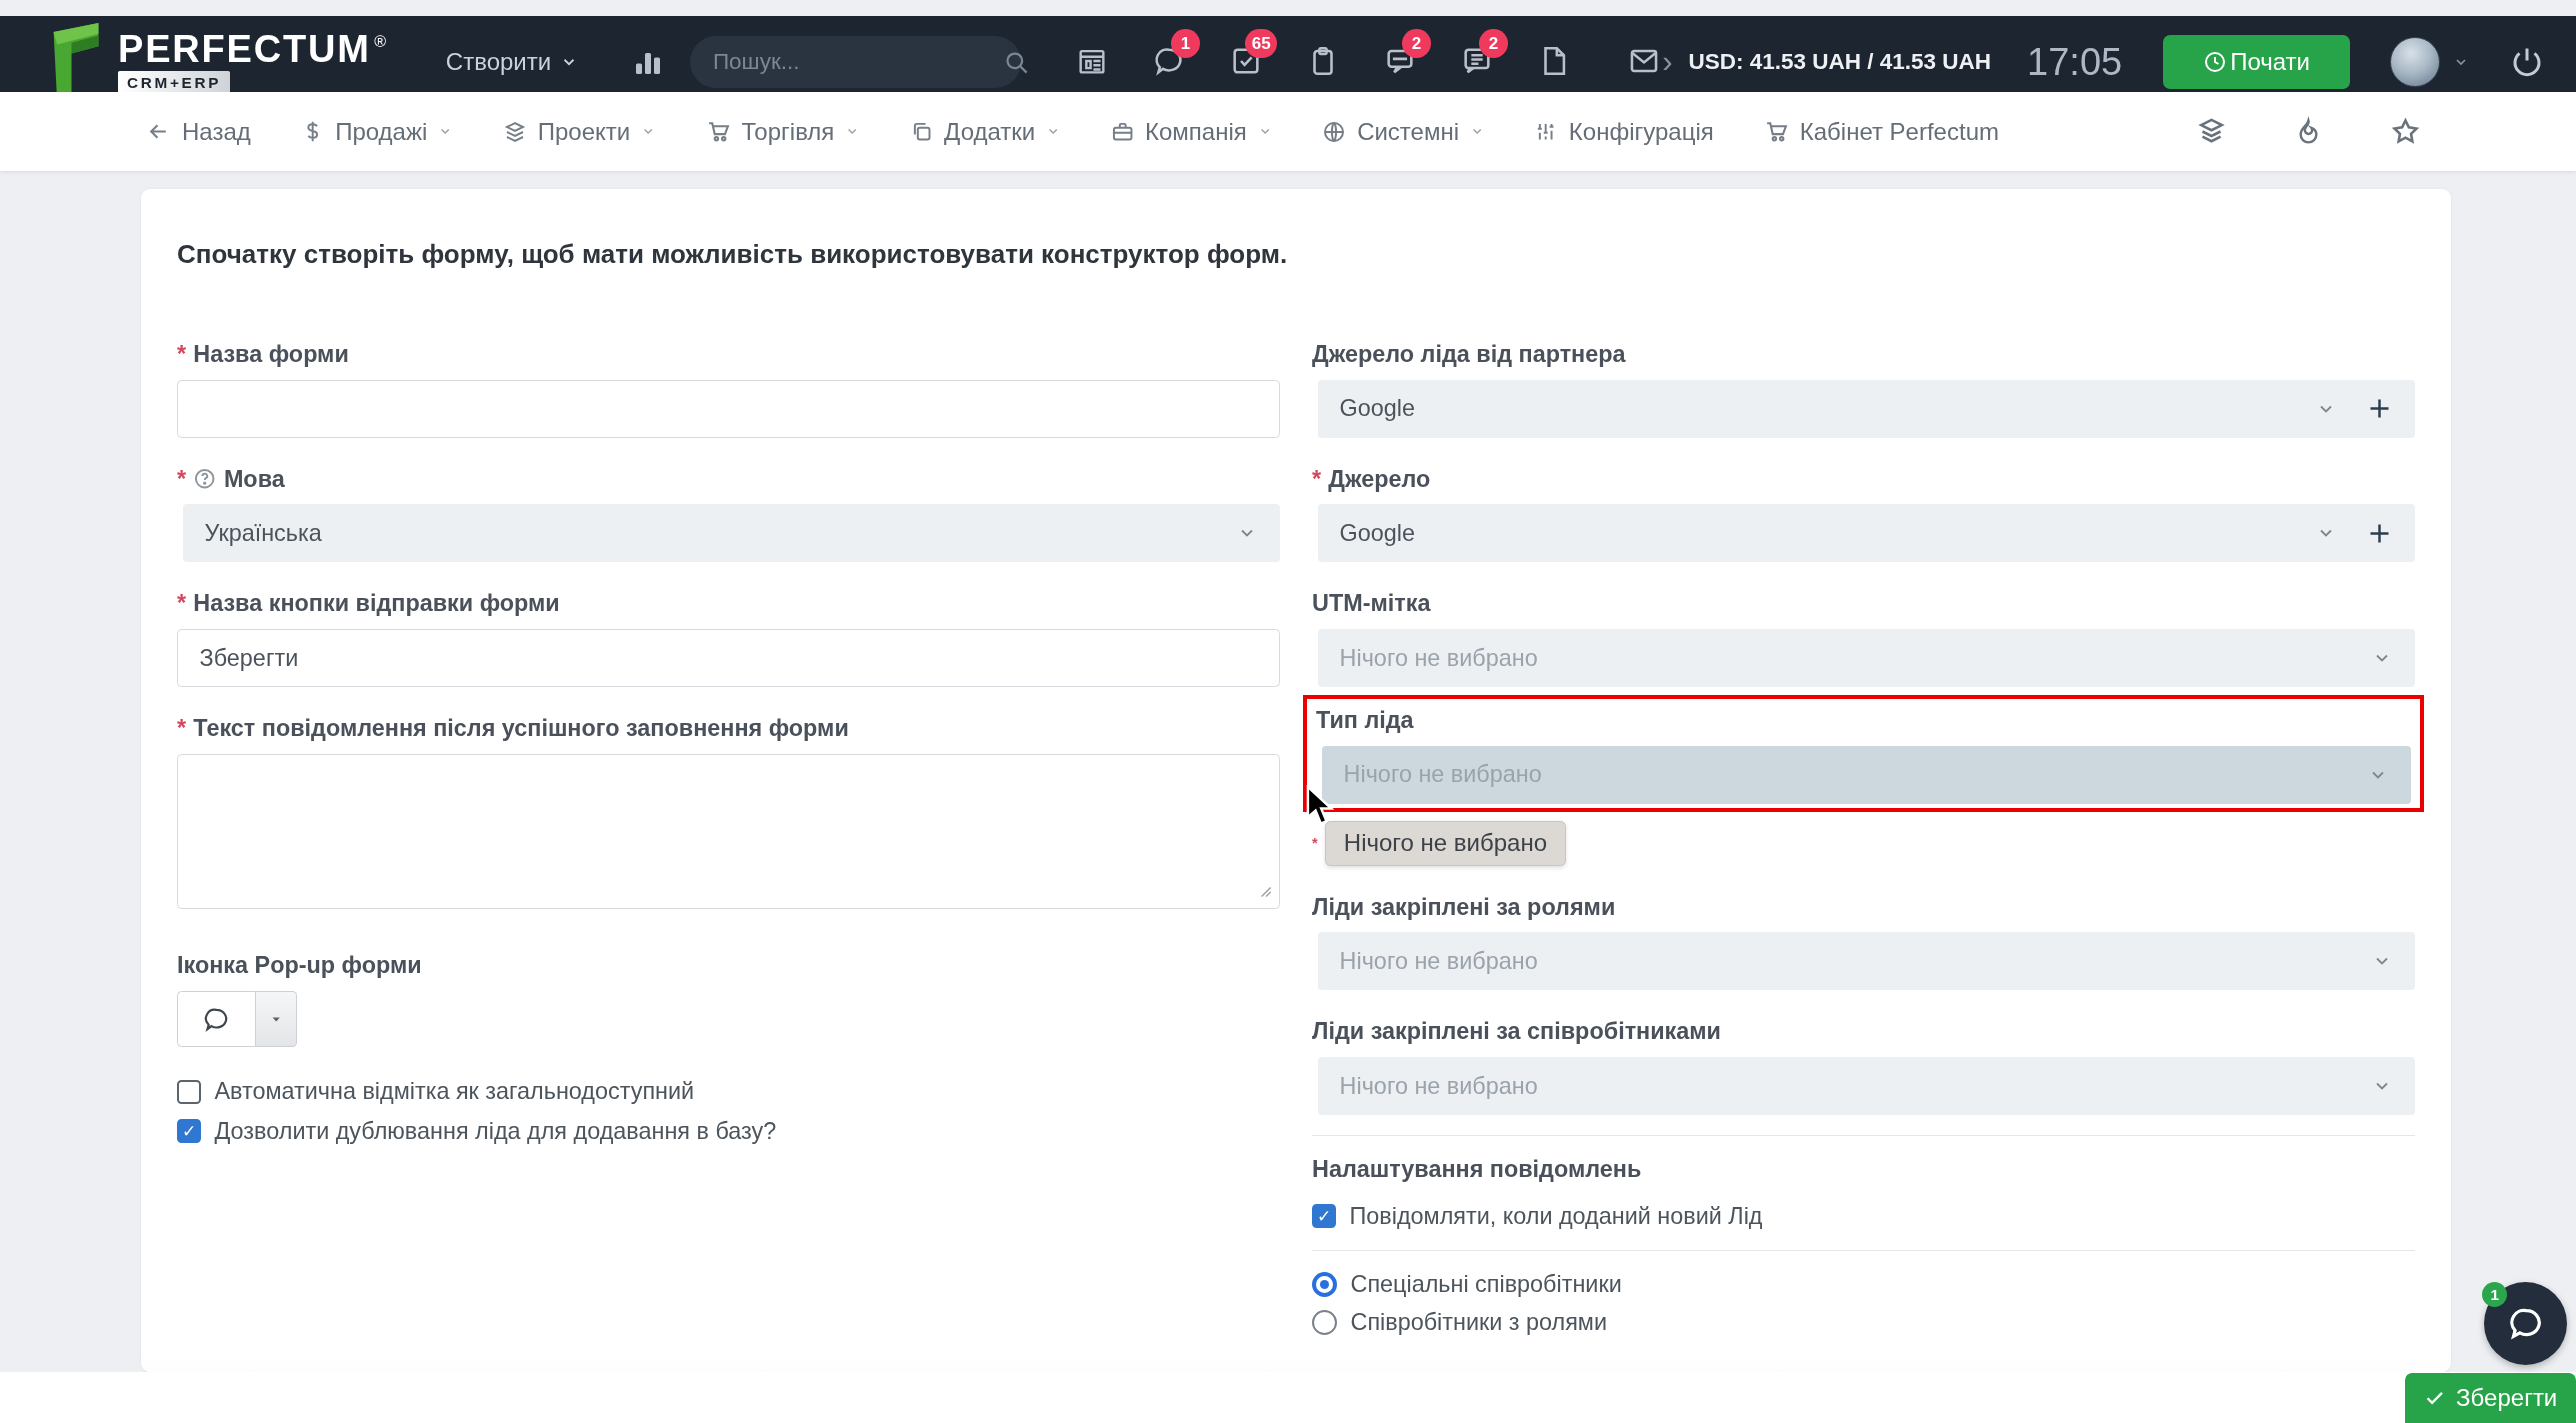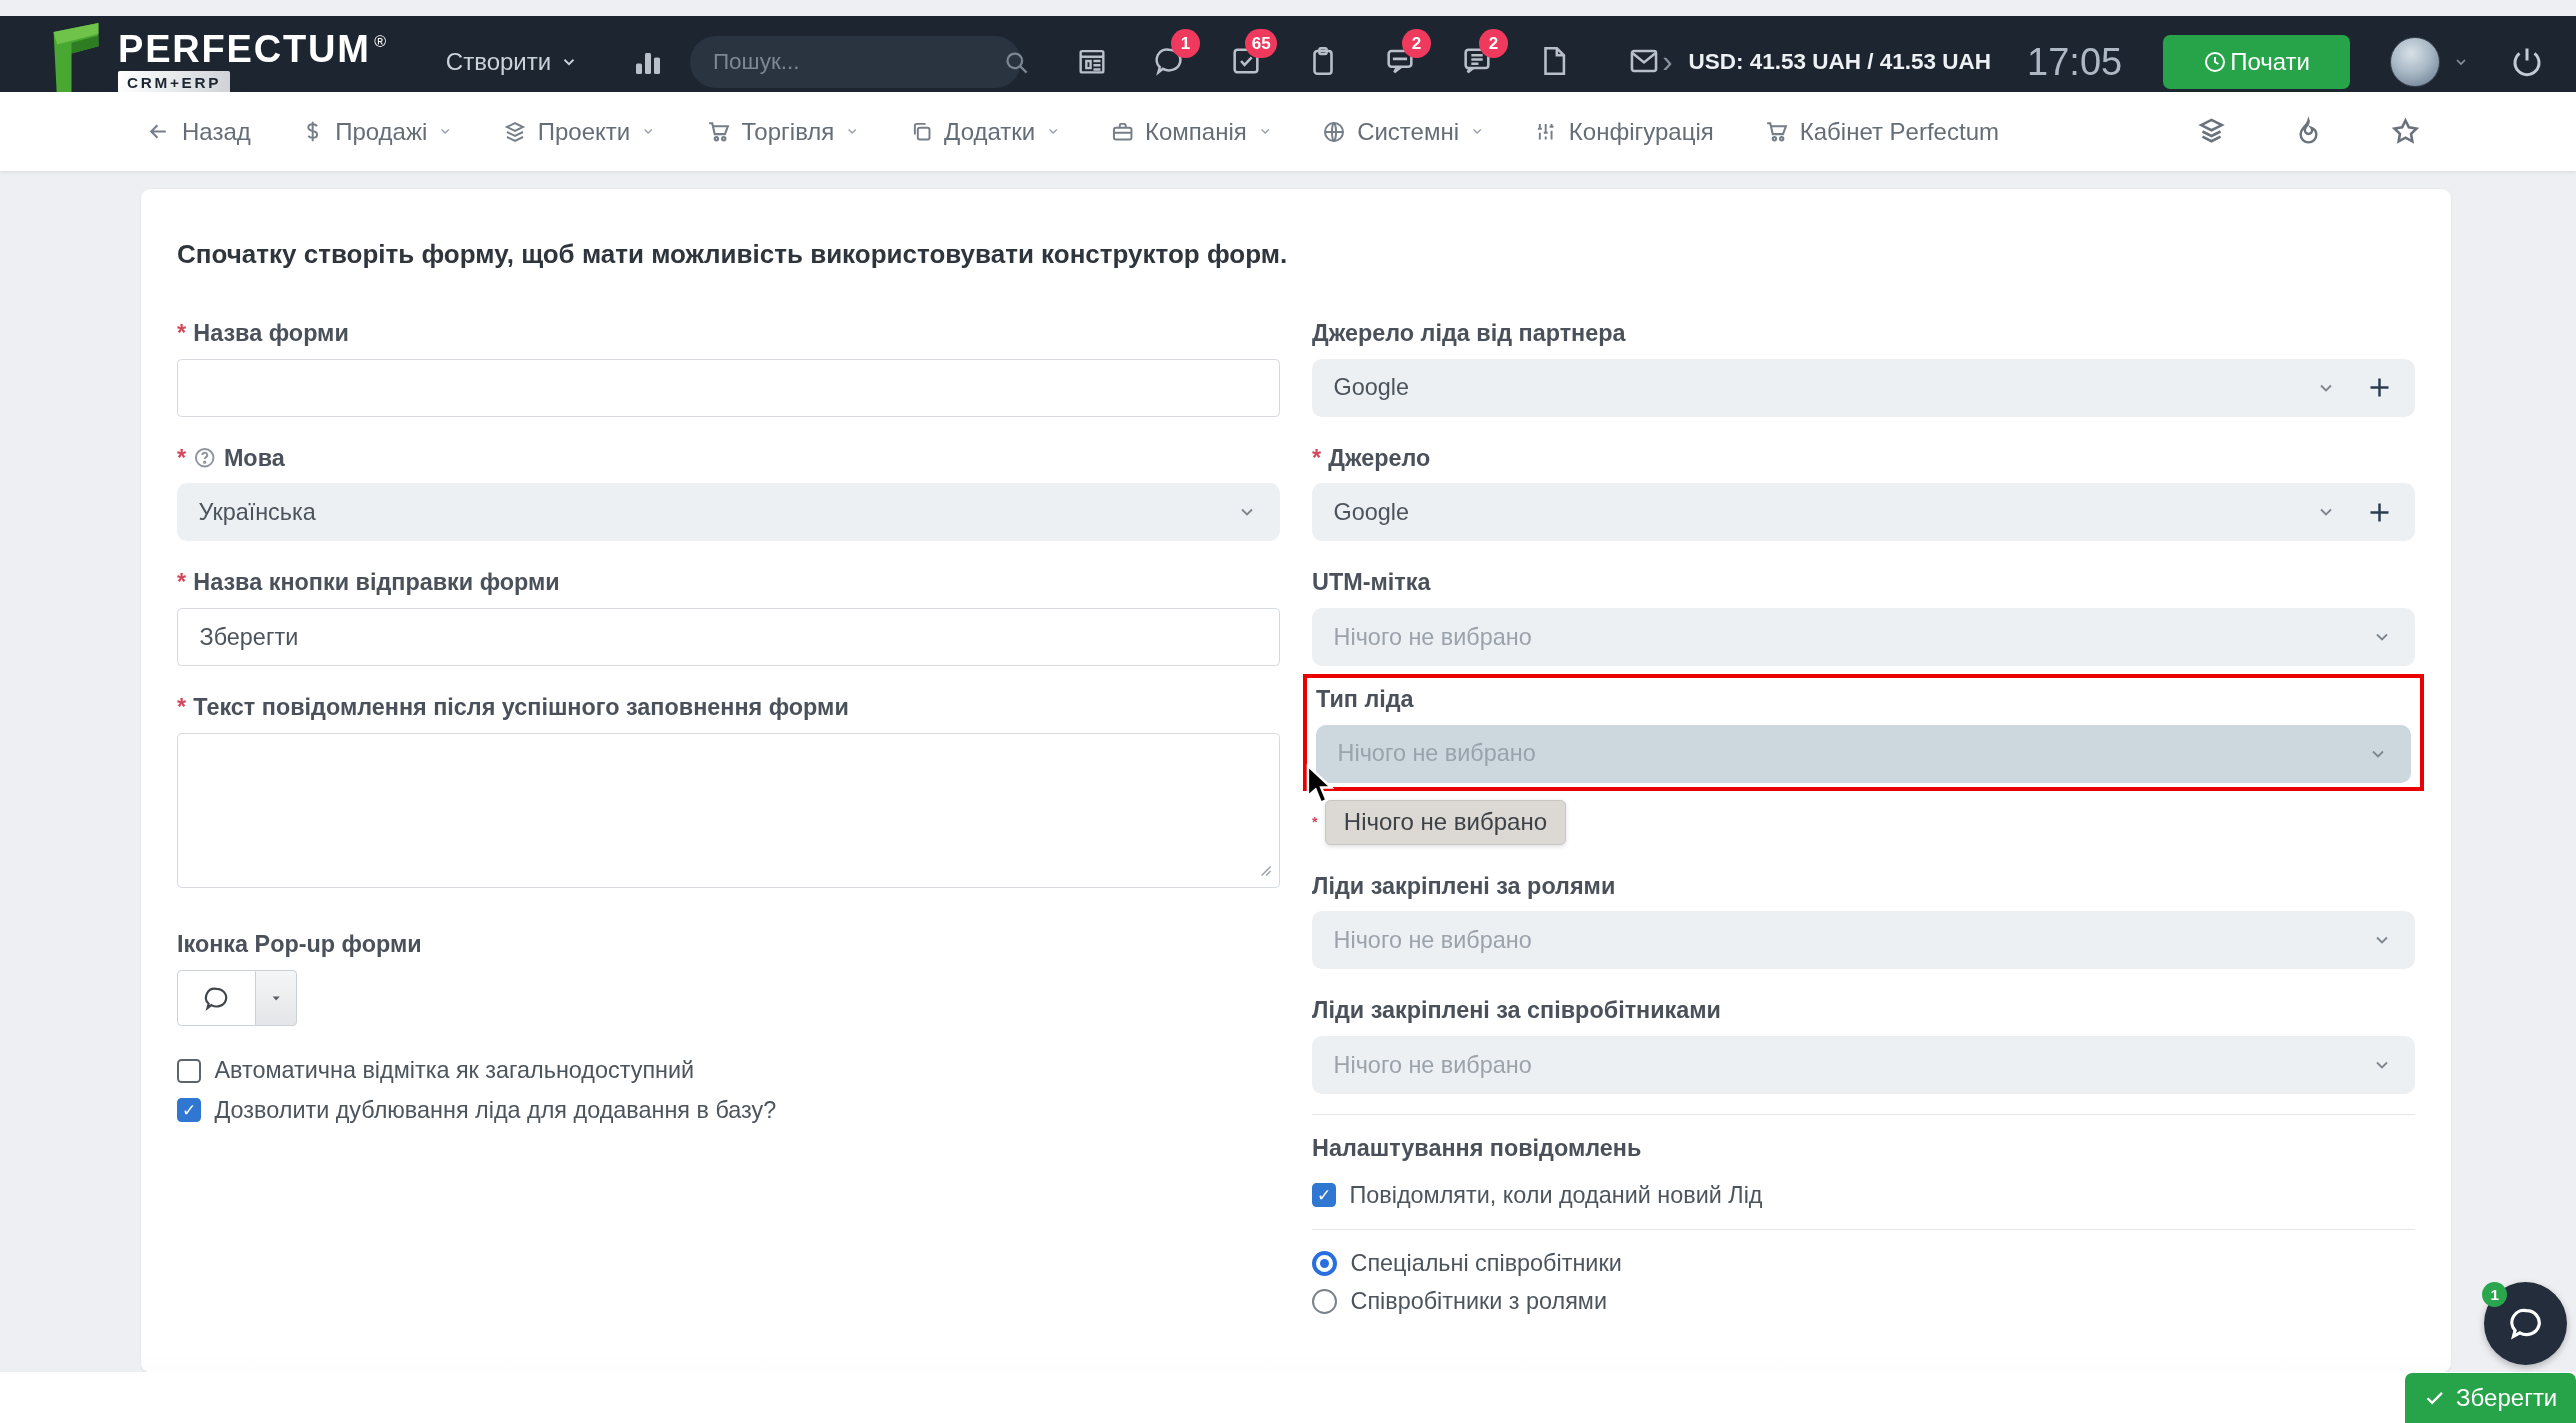--- a/index.html
+++ b/index.html
@@ -34,33 +34,33 @@
   
   .navbar { position:absolute; top:92px; left:0; width:100%; height:79px; background:#fff; box-shadow:0 1.8px 3.6px rgba(30,40,50,.08); display:flex; align-items:center; padding:0 155px 0 146px; color:#656d77; }
   .nav-item { display:flex; align-items:center; gap:11px; font-size:24px; margin-right:50px; cursor:pointer; white-space:nowrap; }
   .nav-item .nv-ic { color:#767e88; }
   .nav-chev { color:#9aa1aa; }
   .nav-right { margin-left:auto; display:flex; align-items:center; gap:67px; color:#6a727c; }
 
   
   .card { position:absolute; top:189px; left:141px; width:2310px; height:1183px; background:#fff; border-radius:9px; box-shadow:0 0.9px 2.7px rgba(30,40,50,.07); padding:50px 36px 0; overflow:hidden; }
   .card::after { content:""; position:absolute; left:0; bottom:0; width:100%; height:20px; background:linear-gradient(to bottom, rgba(255,255,255,0), #fdfdfd); }
-  .page-title { font-size:26px; font-weight:700; color:#2f353c; margin-bottom:50px; }
+  .page-title { font-size:26px; font-weight:700; color:#2f353c; margin-bottom:71px; }
   .cols { display:grid; grid-template-columns:1fr 1fr; column-gap:32px; align-items:start; }
 
   .field { margin-bottom:28px; }
   .f-label { display:flex; align-items:center; gap:7.2px; font-size:23.4px; font-weight:700; color:#4a515a; margin-bottom:11.7px; }
   .req { color:#d4485d; font-weight:700; }
   .q-ic { color:#8e959e; }
   .t-input { width:100%; height:58px; border:1.8px solid #d6dade; border-radius:4.5px; background:#fff; font-size:23.4px; color:#4b535c; padding:0 21.6px; font-family:inherit; outline:none; }
   .t-area { width:100%; height:155px; border:1.8px solid #d6dade; border-radius:4.5px; background:#fff; font-size:23.4px; color:#4b535c; padding:14.4px 21.6px; font-family:inherit; outline:none; resize:none; margin-bottom:12.6px; }
   .ta-wrap { position:relative; }
   .ta-grip { position:absolute; right:7.2px; bottom:23.4px; color:#9aa1a9; }
 
-  .sel { position:relative; height:58px; background:#edf0f3; border-radius:10px; display:flex; align-items:center; padding:0 99px 0 21.6px; font-size:23.4px; color:#4b535c; cursor:pointer; }
+  .sel { position:relative; height:58px; background:#edf0f3; border-radius:4px; display:flex; align-items:center; padding:0 99px 0 21.6px; font-size:23.4px; color:#4b535c; cursor:pointer;margin-left:6px; }
   .sel.noplus { }
   .sel .ph { color:#9aa2ab; }
   .sel .chev { position:absolute; right:79px; color:#7d858e; }
   .sel.noplus .chev { right:23.4px; }
   .sel .plus { position:absolute; right:21.6px; color:#2c3d52; }
   .sel.hovered { background:#ccd8de; }
 
   .popup-group { display:flex; }
   .popup-btn { width:79px; height:56px; background:#fff; border:1.8px solid #ccd1d6; border-radius:4.5px 0 0 4.5px; display:flex; align-items:center; justify-content:center; color:#3f464e; cursor:pointer; }
   .popup-dd { width:41px; height:56px; background:linear-gradient(#f5f6f7,#e3e5e8); border:1.8px solid #ccd1d6; border-left:none; border-radius:0 4.5px 4.5px 0; display:flex; align-items:center; justify-content:center; color:#596069; cursor:pointer; }

